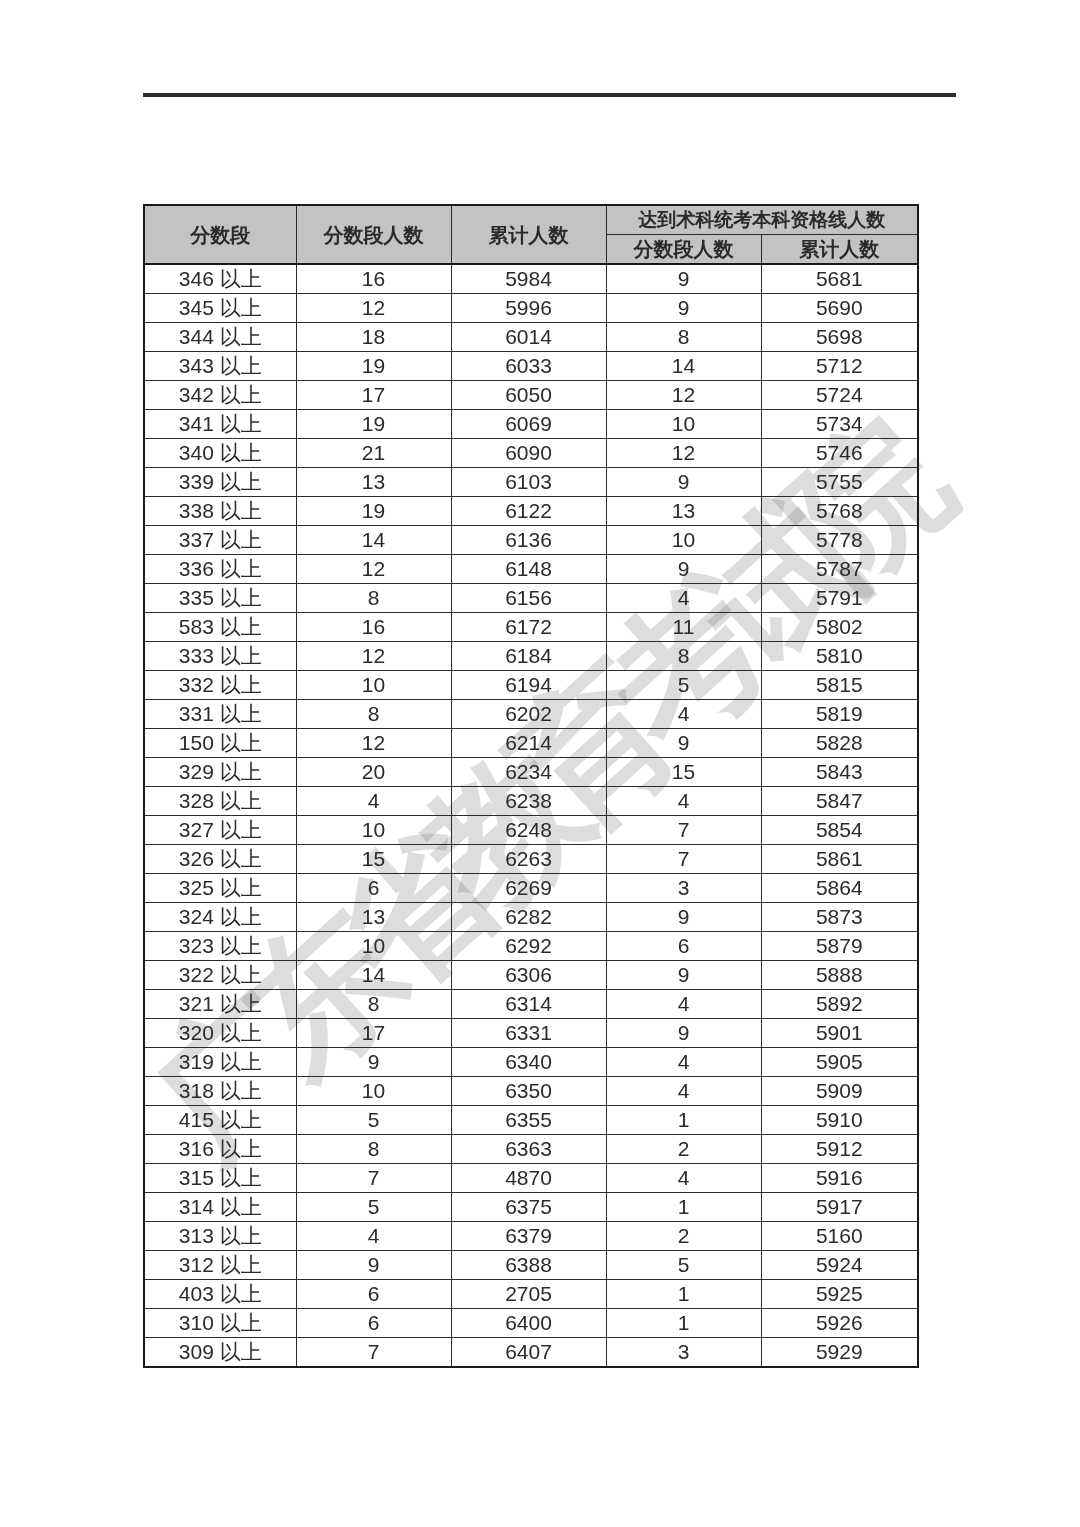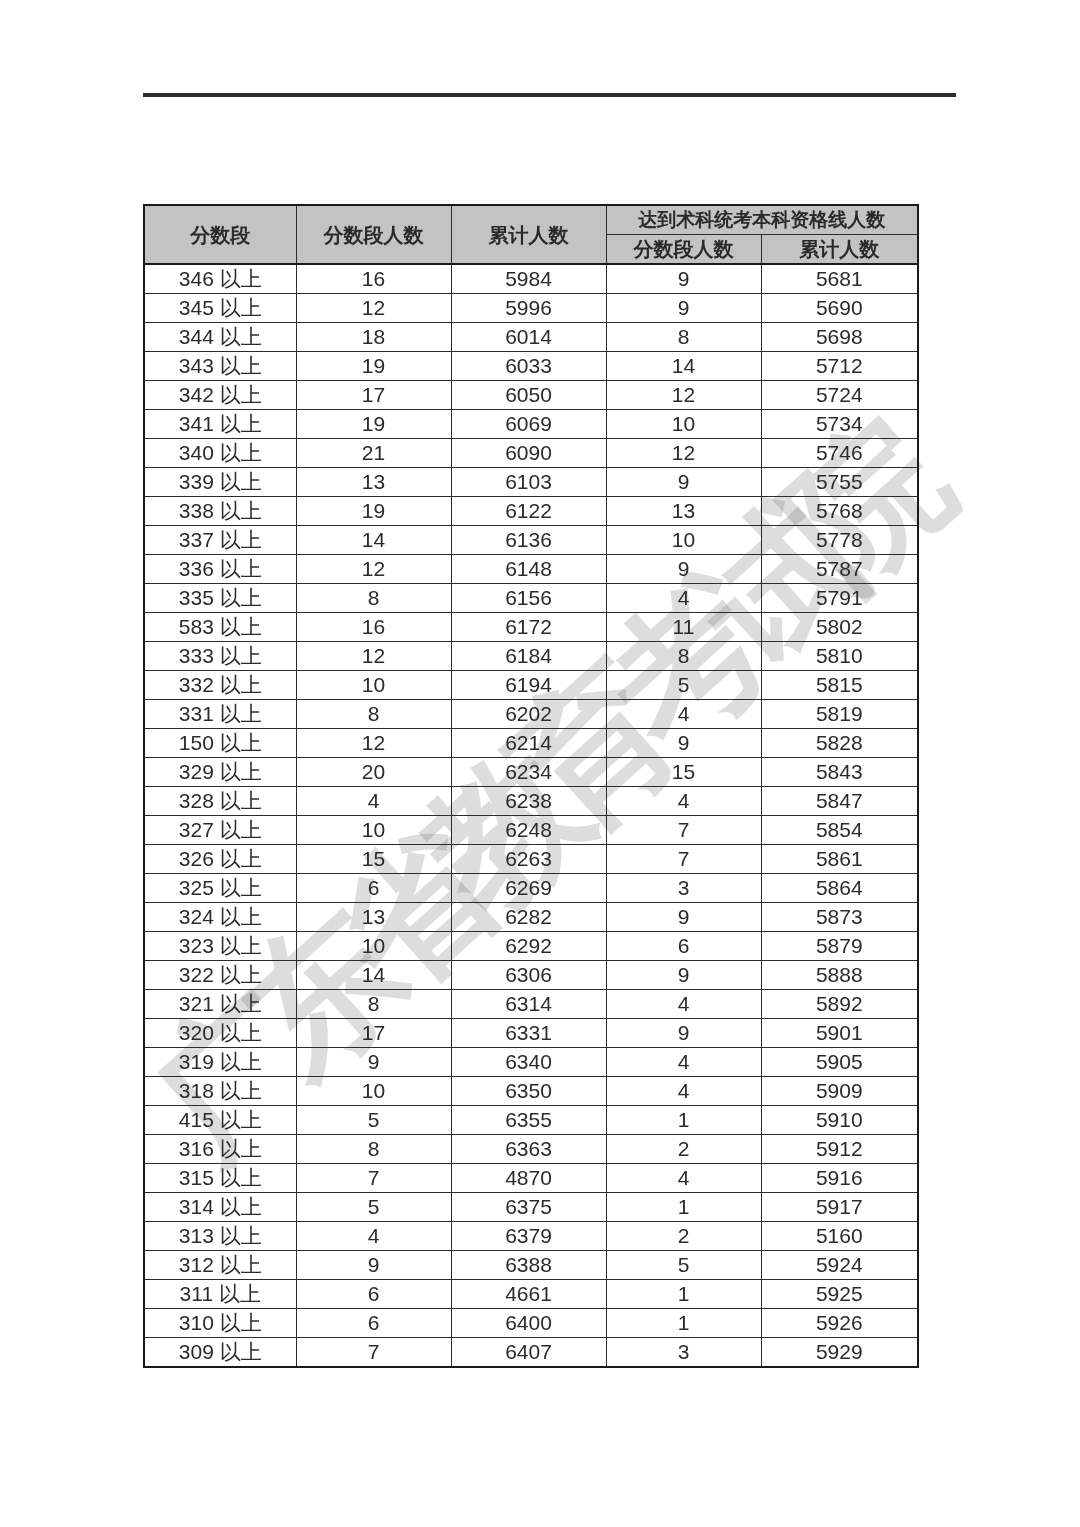--- a/index.html
+++ b/index.html
@@ -350,23 +350,23 @@
           <td>5160</td>
         </tr>
         <tr>
           <td>312 以上</td>
           <td>9</td>
           <td>6388</td>
           <td>5</td>
           <td>5924</td>
         </tr>
         <tr>
-          <td>311 以上</td>
+          <td>403 以上</td>
           <td>6</td>
-          <td>4661</td>
+          <td>2705</td>
           <td>1</td>
           <td>5925</td>
         </tr>
         <tr>
           <td>310 以上</td>
           <td>6</td>
           <td>6400</td>
           <td>1</td>
           <td>5926</td>
         </tr>

